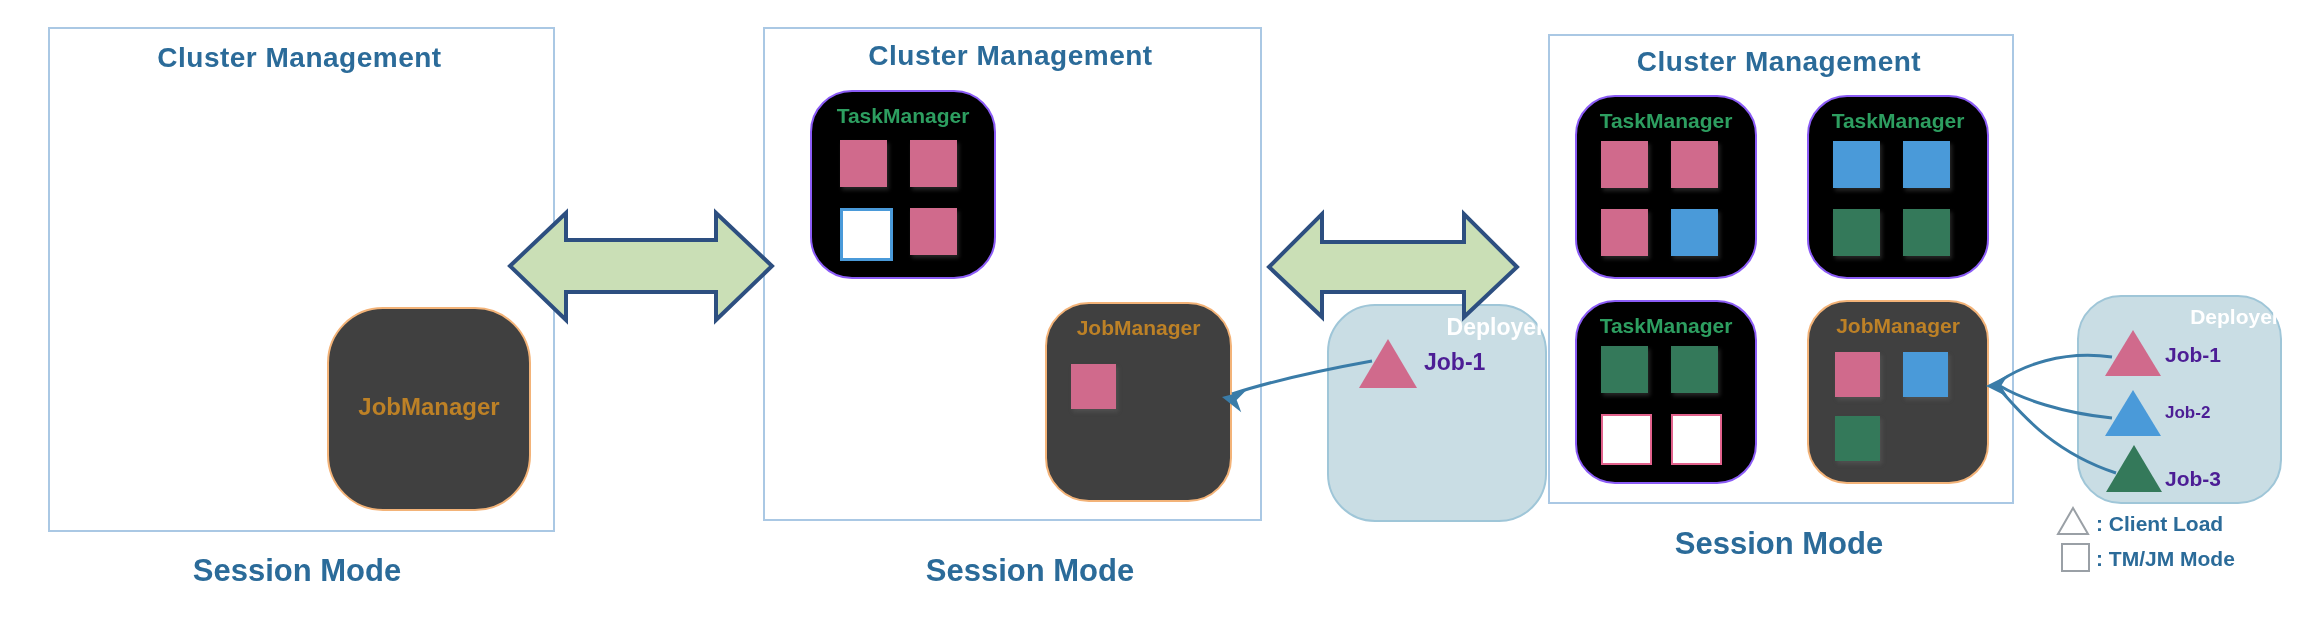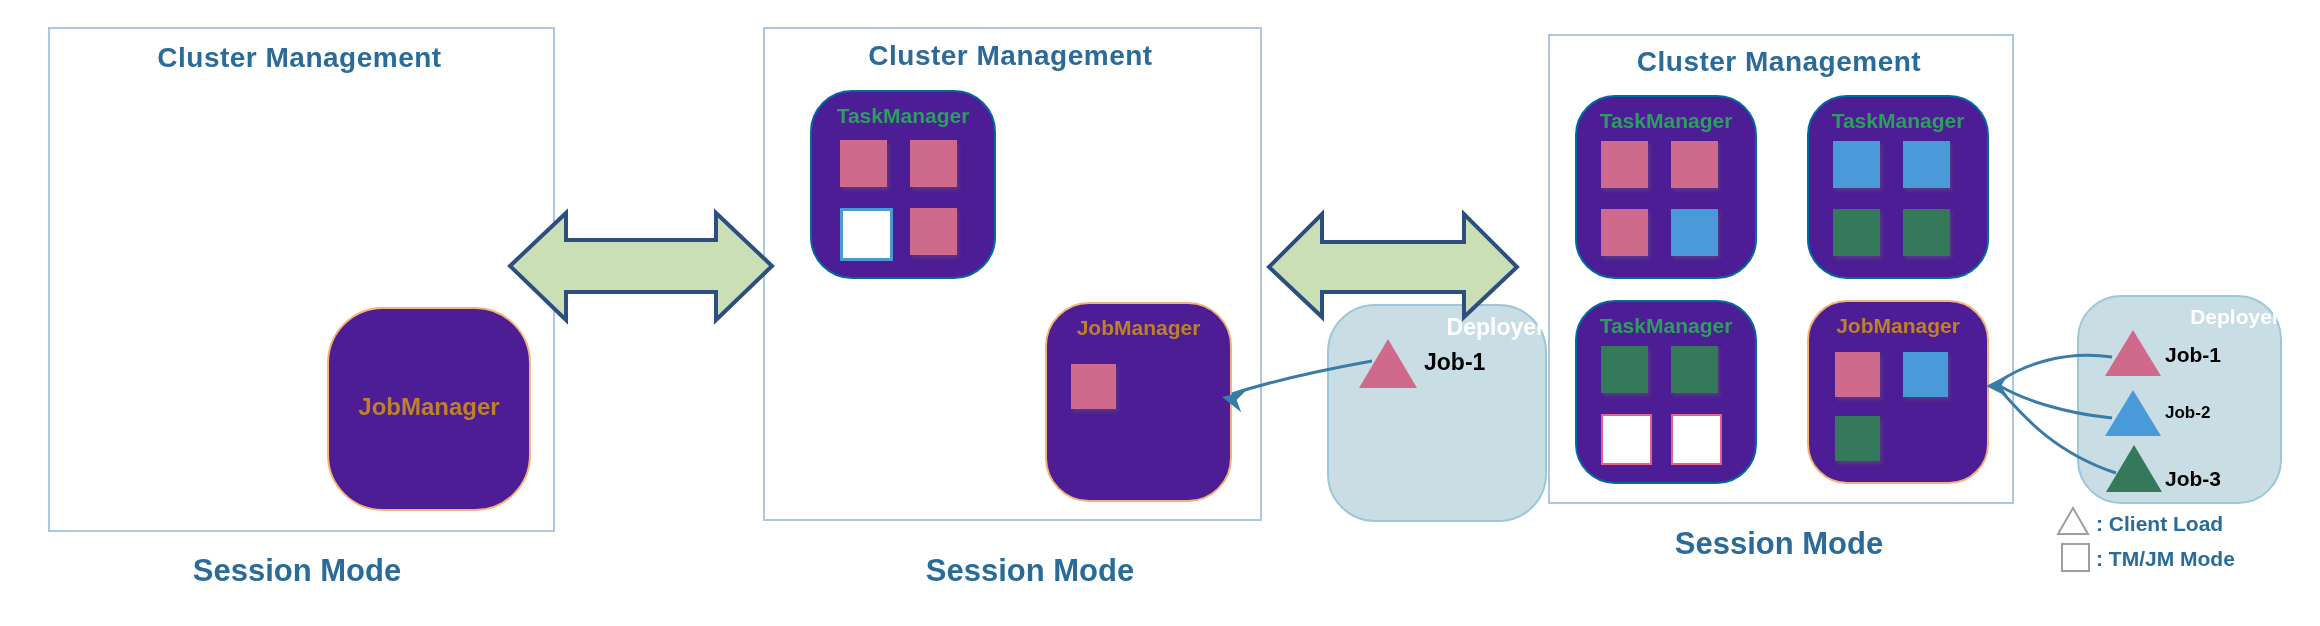--- a/index.html
+++ b/index.html
@@ -3,39 +3,39 @@
 <meta charset="utf-8">
 <style>
   html,body{margin:0;padding:0;background:#ffffff;}
   body{font-family:"Liberation Sans", sans-serif;}
   #stage{position:relative;width:2312px;height:626px;background:#ffffff;overflow:hidden;}
 
   .panel{position:absolute;background:#ffffff;border:2px solid #aac8e4;}
   .ptitle{position:absolute;color:#2b6b99;font-weight:bold;font-size:28px;text-align:center;letter-spacing:.5px;}
   .mode{position:absolute;color:#2b6b99;font-weight:bold;font-size:31px;text-align:center;width:300px;}
 
-  .tmbox{position:absolute;background:#4c1d95;border:2px solid #0369a1;border-radius:42px;}
+  .tmbox{position:absolute;background:#000000;border:2px solid #8b5cf6;border-radius:42px;}
   .tmtitle{position:absolute;top:12px;width:100%;text-align:center;color:#2d9e60;font-weight:bold;font-size:21px;}
 
-  .jmbox{position:absolute;background:#4c1d95;border:2px solid #f3b378;border-radius:44px;text-decoration:underline;}
+  .jmbox{position:absolute;background:#404040;border:2px solid #f3b378;border-radius:44px;text-decoration:underline;}
   .jmtitle{position:absolute;top:12px;width:100%;text-align:center;color:#bd8126;font-weight:bold;font-size:21px;}
   .jmtitle.big{top:84px;font-size:24px;}
 
   .slot{position:absolute;width:47px;height:47px;}
   .slot.sm{width:45px;height:45px;}
   [data-fill="pink"]{background:#d06a8c;box-shadow:2px 3px 4px rgba(110,110,110,.35);}
   [data-fill="blue"]{background:#4a9ad9;box-shadow:2px 3px 4px rgba(110,110,110,.35);}
   [data-fill="green"]{background:#34795a;box-shadow:2px 3px 4px rgba(110,110,110,.35);}
   [data-fill="empty-blue"]{background:#ffffff;border:3px solid #4a9ad9;box-shadow:none;}
   [data-fill="empty-pink"]{background:#ffffff;border:2px solid #e2628c;box-shadow:none;}
 
   .deployer{position:absolute;background:#c9dde4;border:2px solid #9fc6d8;border-radius:48px;}
   .dtitle{position:absolute;width:100%;text-align:right;color:#ffffff;font-weight:bold;}
   .tri{position:absolute;clip-path:polygon(50% 0,100% 100%,0 100%);box-shadow:none;}
-  .joblabel{position:absolute;color:#000000;font-weight:bold;}
+  .joblabel{position:absolute;color:#4c1d95;font-weight:bold;}
 
   .legend-label{position:absolute;color:#2b6b99;font-weight:bold;font-size:21px;white-space:nowrap;}
   .legend-shape{position:absolute;}
   .legend-square{position:absolute;width:25px;height:25px;background:#fff;border:2px solid #9aa0a6;}
 
   svg.overlay{position:absolute;left:0;top:0;pointer-events:none;}
   .syncarrow{fill:#cadfb6;stroke:#2d4f80;stroke-width:4;stroke-linejoin:miter;}
   .flowline{fill:none;stroke:#3a7ca8;stroke-width:3;}
   .flowhead{fill:#3a7ca8;stroke:none;}
 </style>

